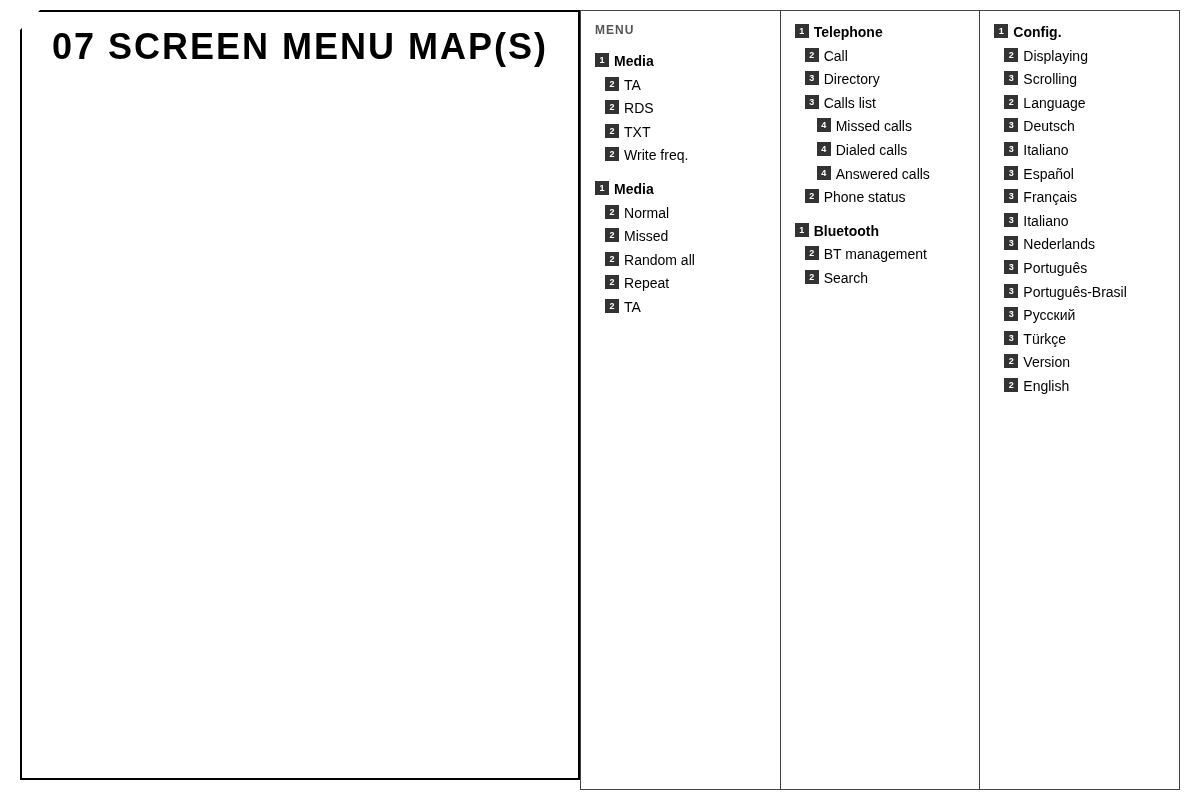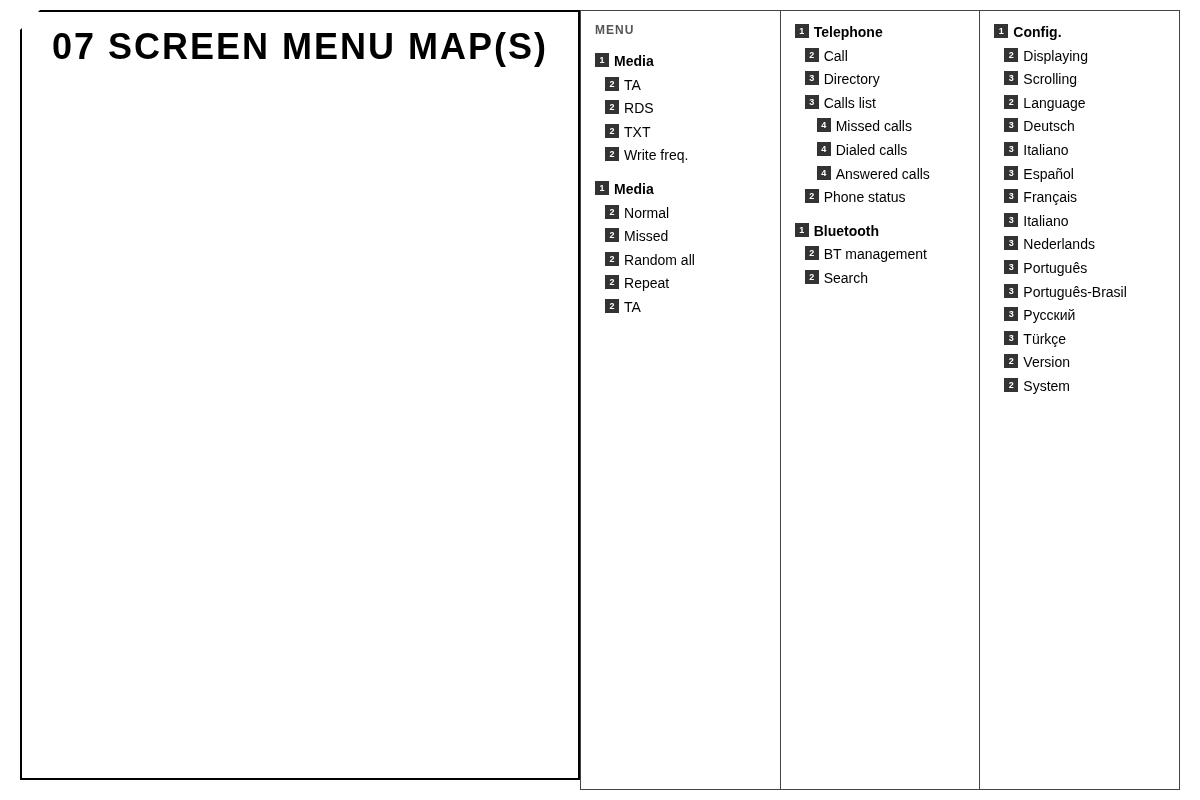--- a/index.html
+++ b/index.html
@@ -275,18 +275,18 @@
       <div class="menu-item indent1">
         <span class="badge">3</span>
         <span class="item-label">Türkçe</span>
       </div>
       <div class="menu-item indent1">
         <span class="badge">2</span>
         <span class="item-label">Version</span>
       </div>
       <div class="menu-item indent1">
         <span class="badge">2</span>
-        <span class="item-label">System</span>
+        <span class="item-label">English</span>
       </div>
     </div>
   </div>
 
 </div>
 
 </body></html>

